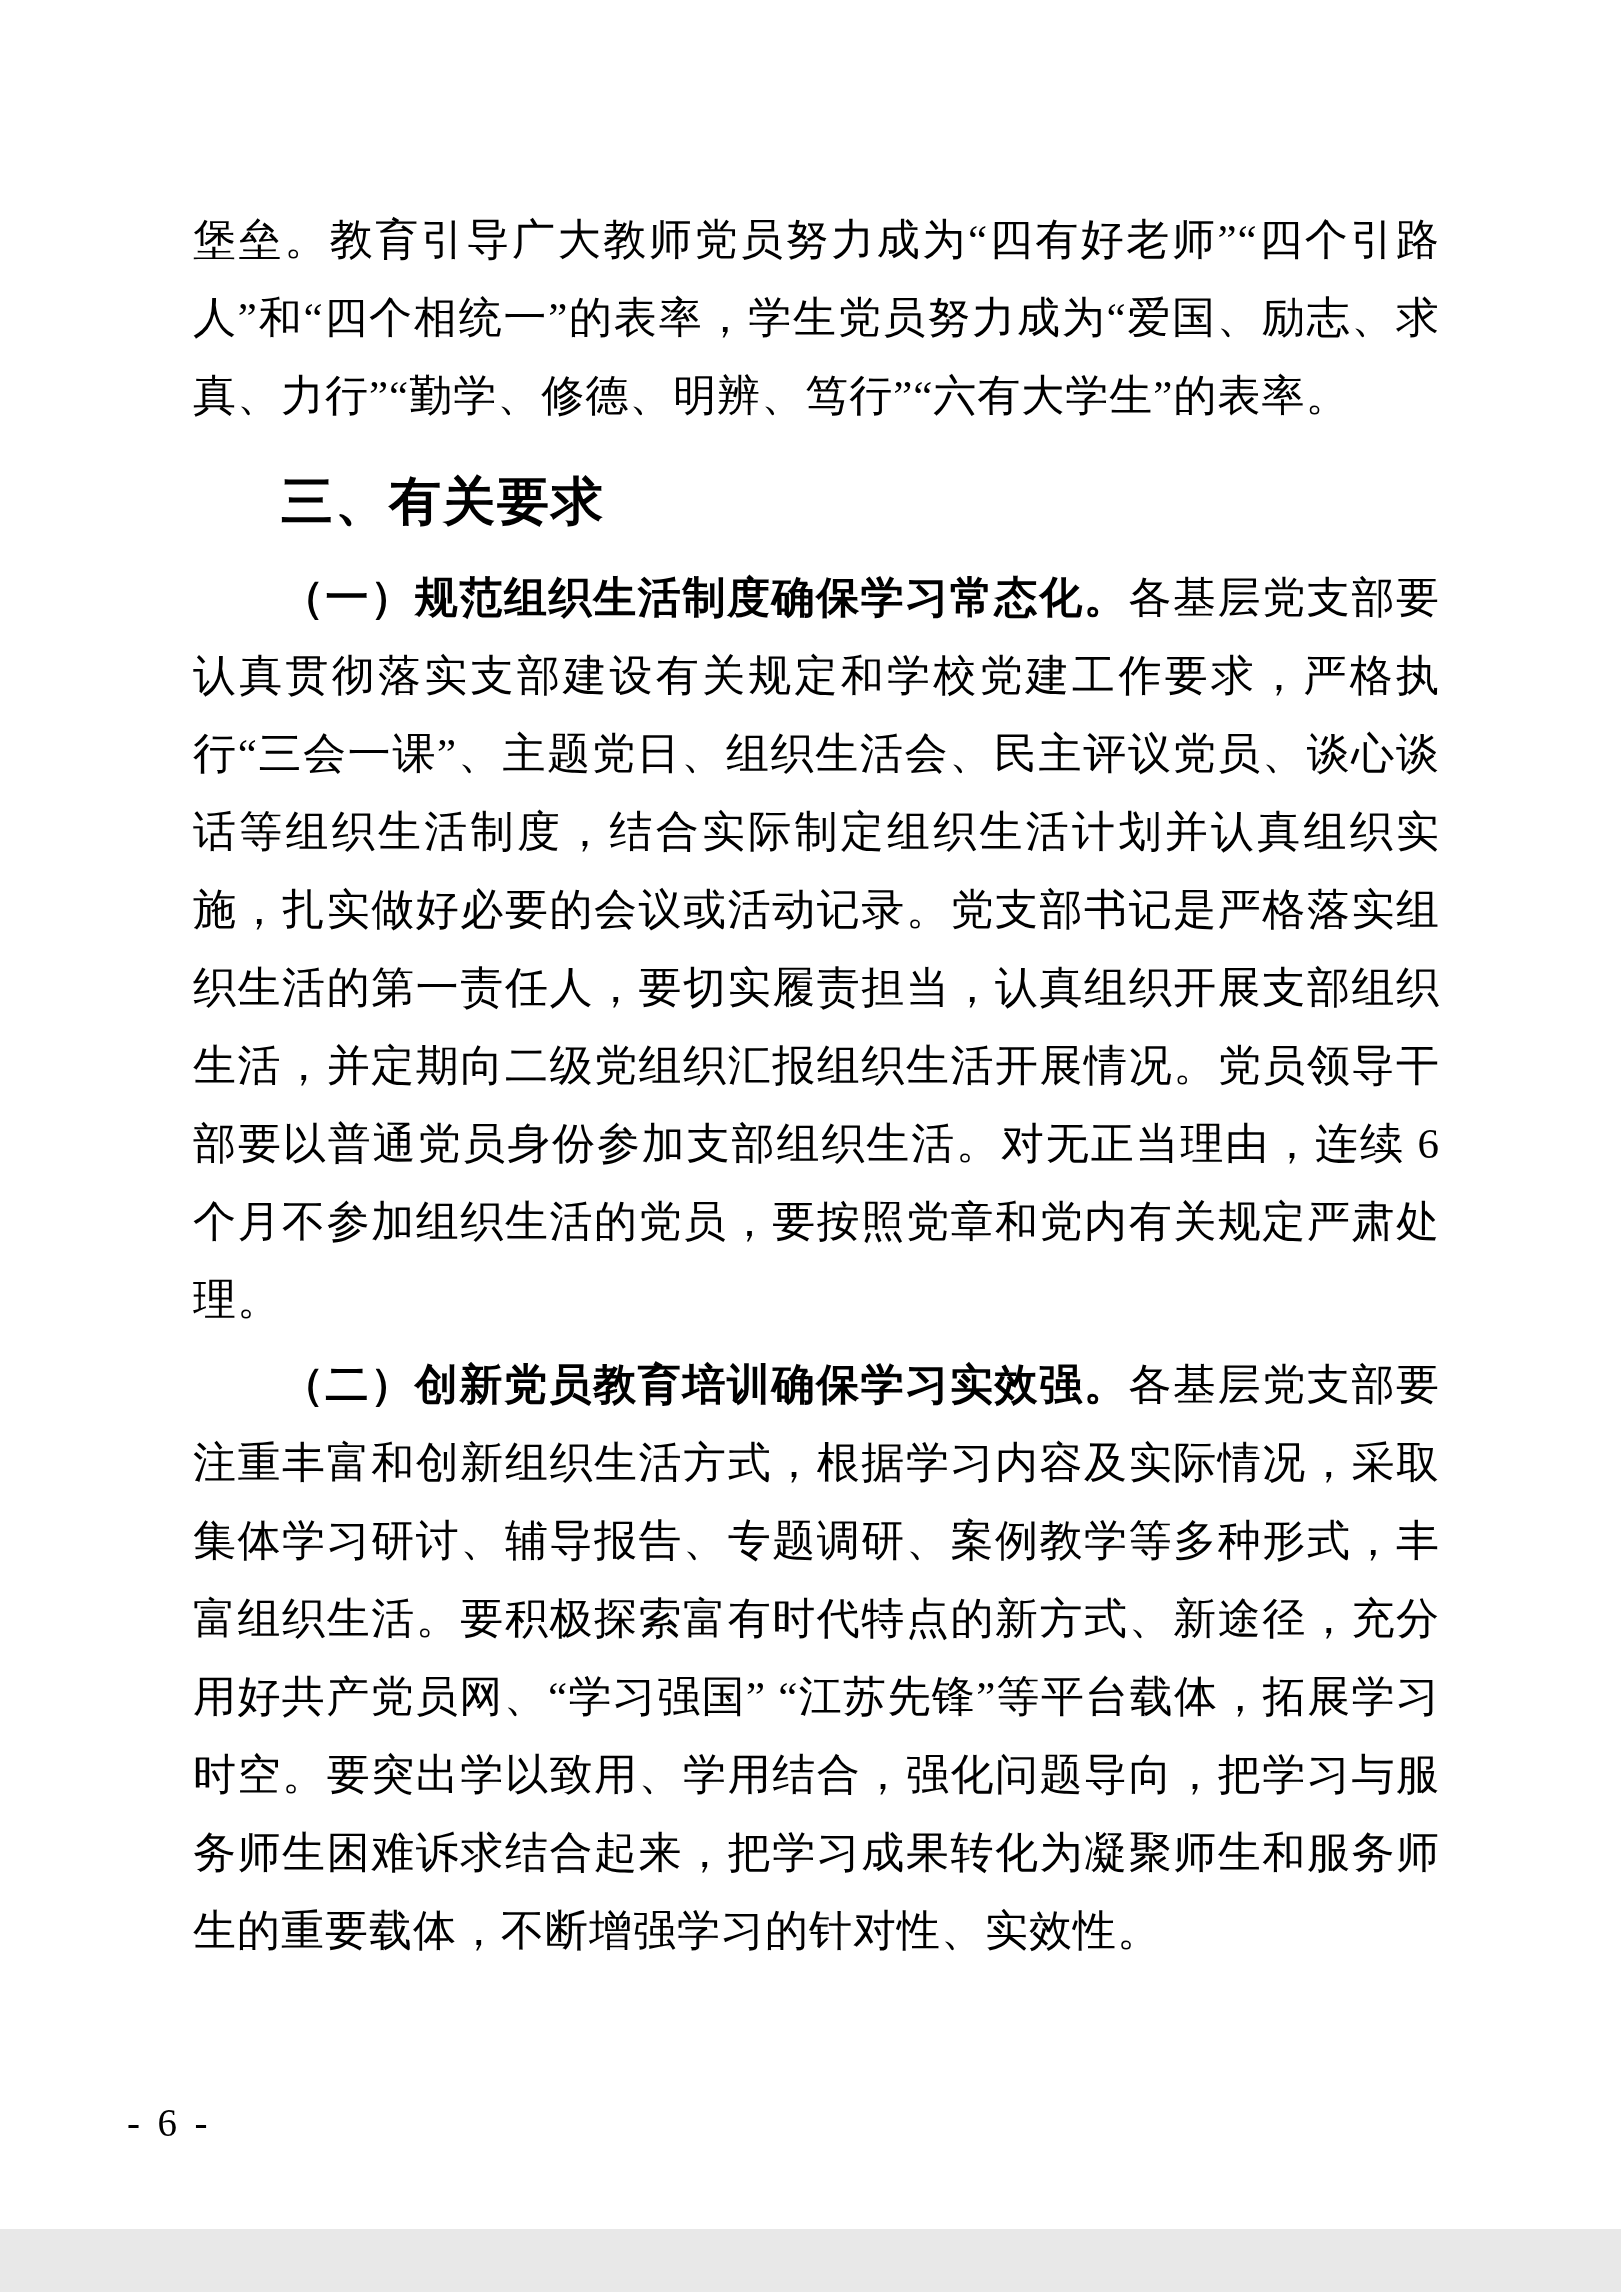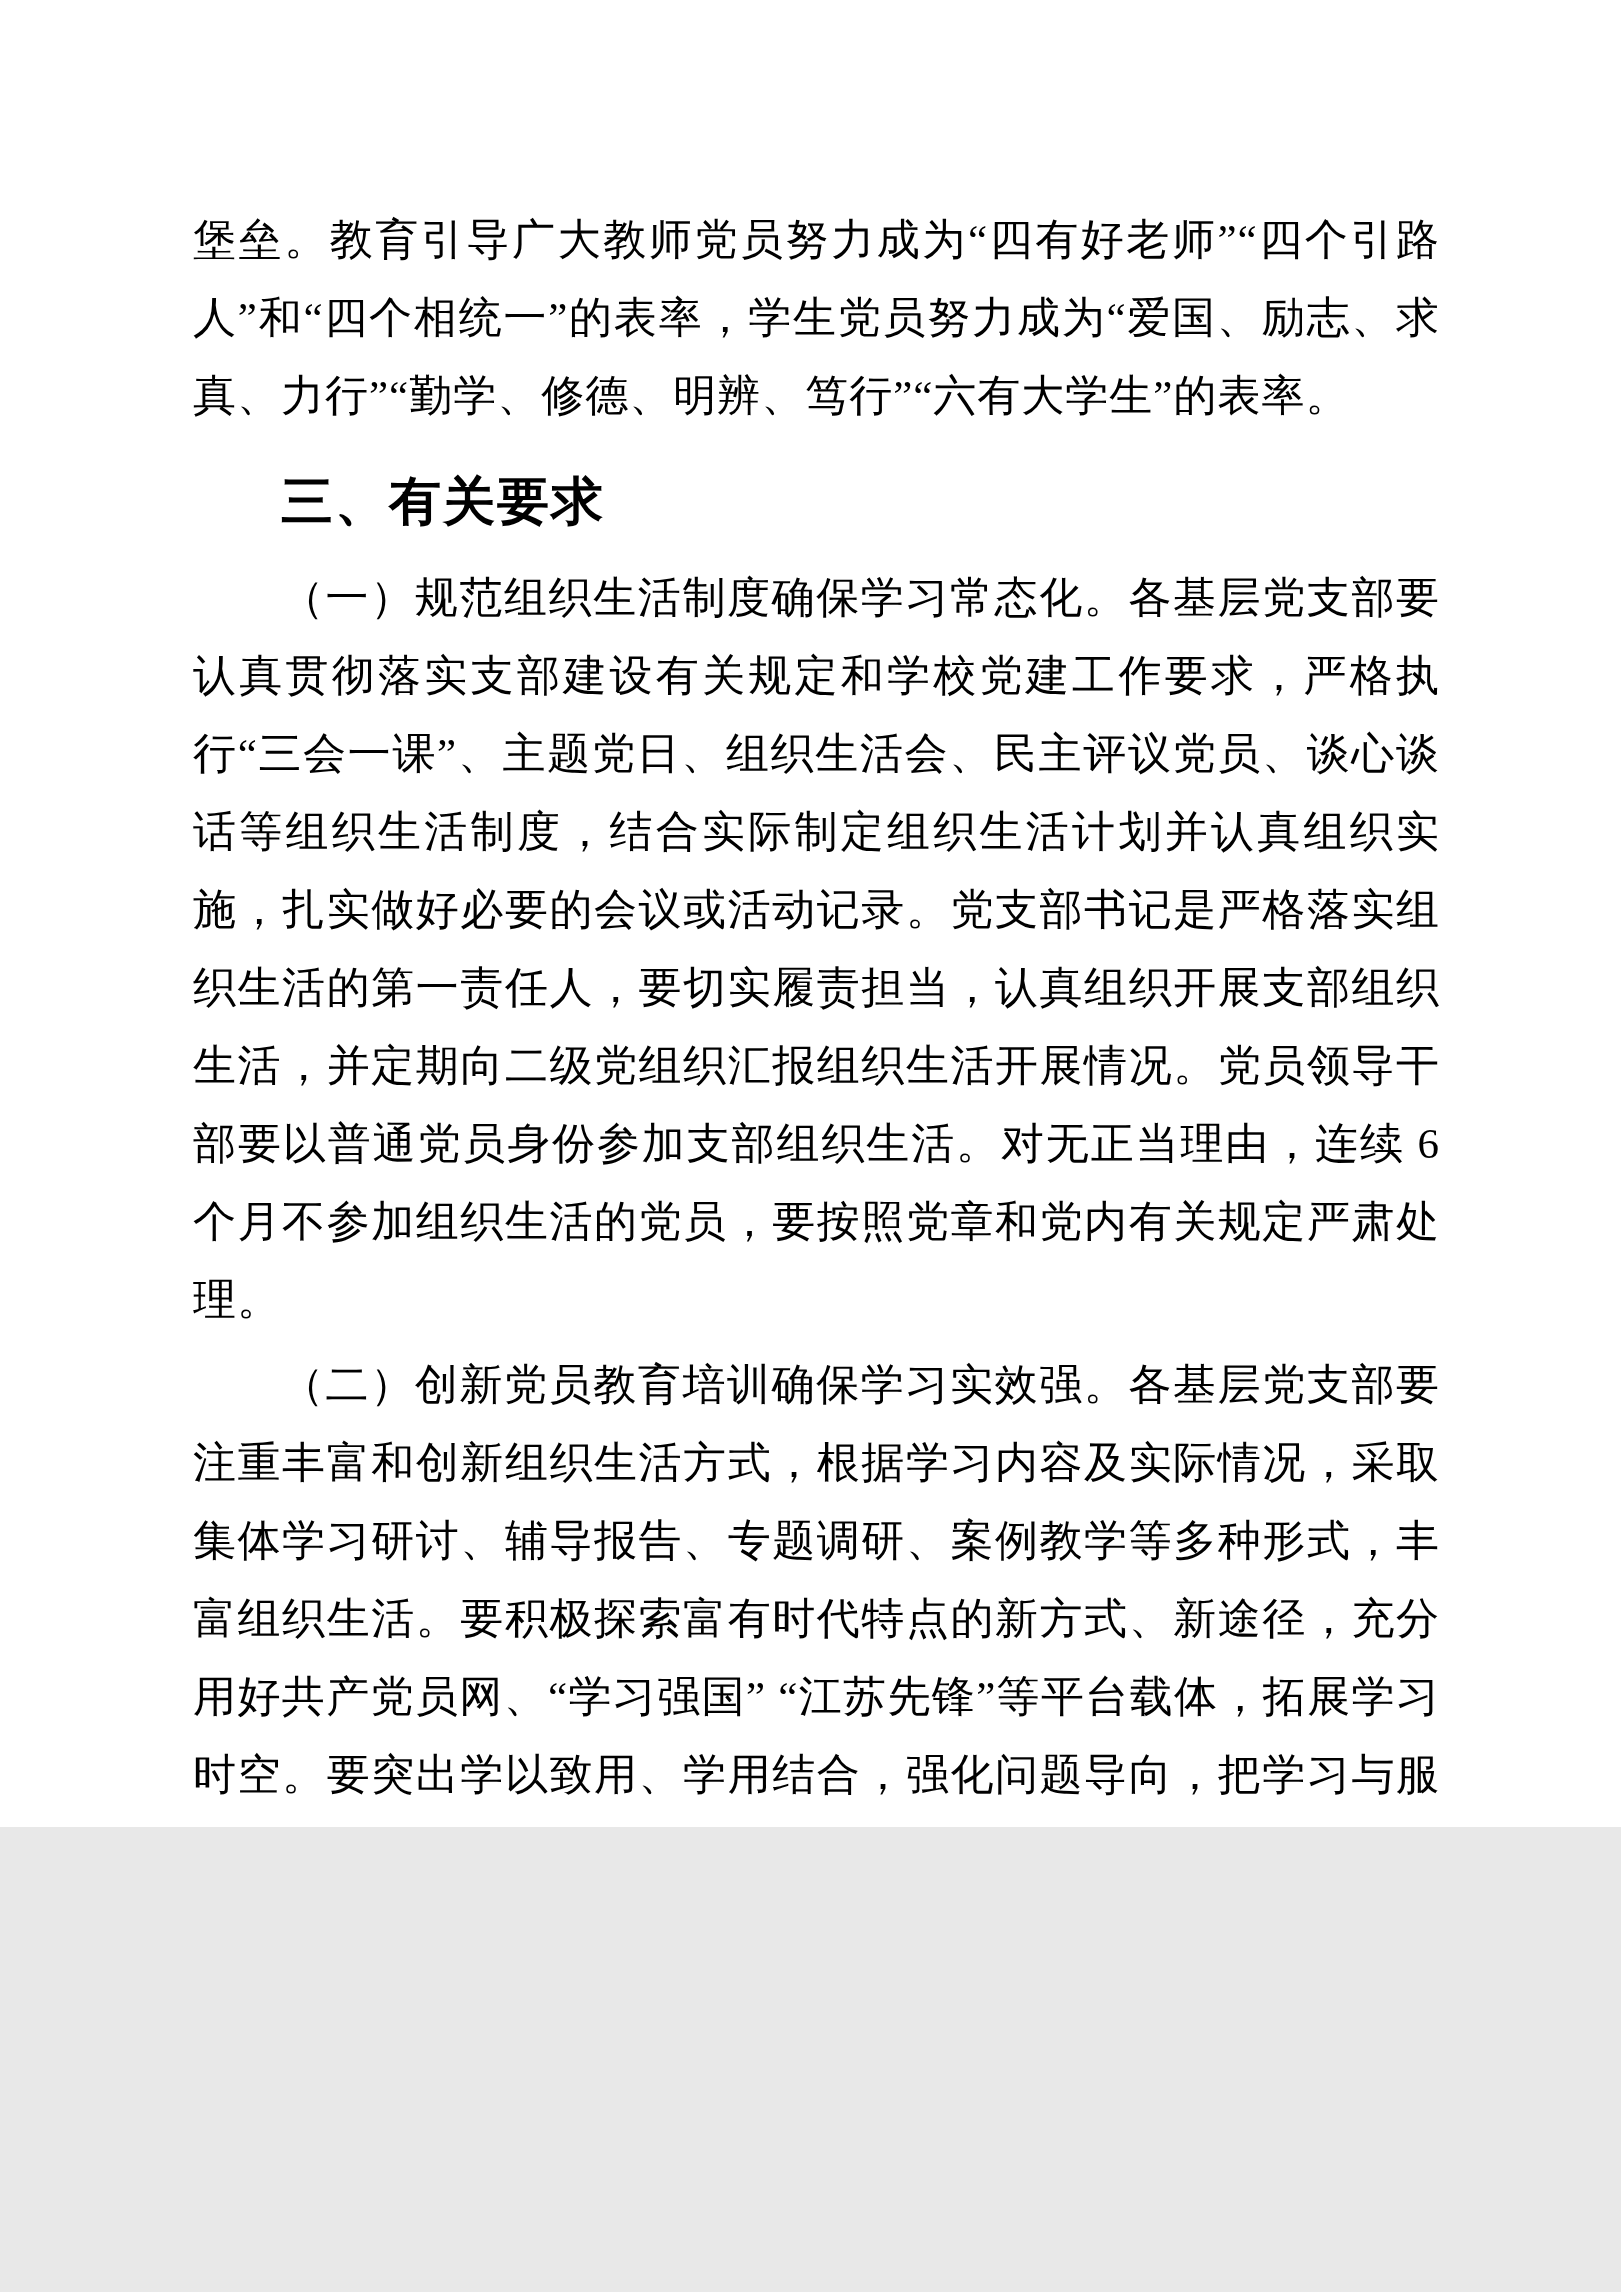--- a/index.html
+++ b/index.html
@@ -3,21 +3,21 @@
 <meta charset="utf-8">
 <style>
   html, body {
     margin: 0;
     padding: 0;
     background: #e8e8e8;
   }
   .page {
     position: relative;
     width: 1621px;
-    height: 1827px;
+    height: 2229px;
     margin: 0 auto;
     background: #ffffff;
     color: #000000;
     font-family: "Liberation Serif", "DejaVu Serif", serif;
     overflow: hidden;
   }
   .content {
     position: absolute;
     left: 193px;
     top: 201px;
@@ -41,21 +41,21 @@
     line-height: 78px;
     font-weight: bold;
     font-family: "Liberation Sans", "DejaVu Sans", sans-serif;
     text-indent: 88px;
     letter-spacing: 2px;
   }
   .para-item1 { margin-top: 19.6px; }
   .para-item2 { margin-top: 6.9px; }
   .para-closing { margin-top: 88px; }
   .lead-bold {
-    font-weight: normal;
+    font-weight: bold;
   }
   .page-number {
     position: absolute;
     left: 127px;
     top: 2098px;
     font-size: 39px;
     line-height: 49px;
     letter-spacing: 3.9px;
     font-family: "Liberation Serif", "DejaVu Serif", serif;
   }

